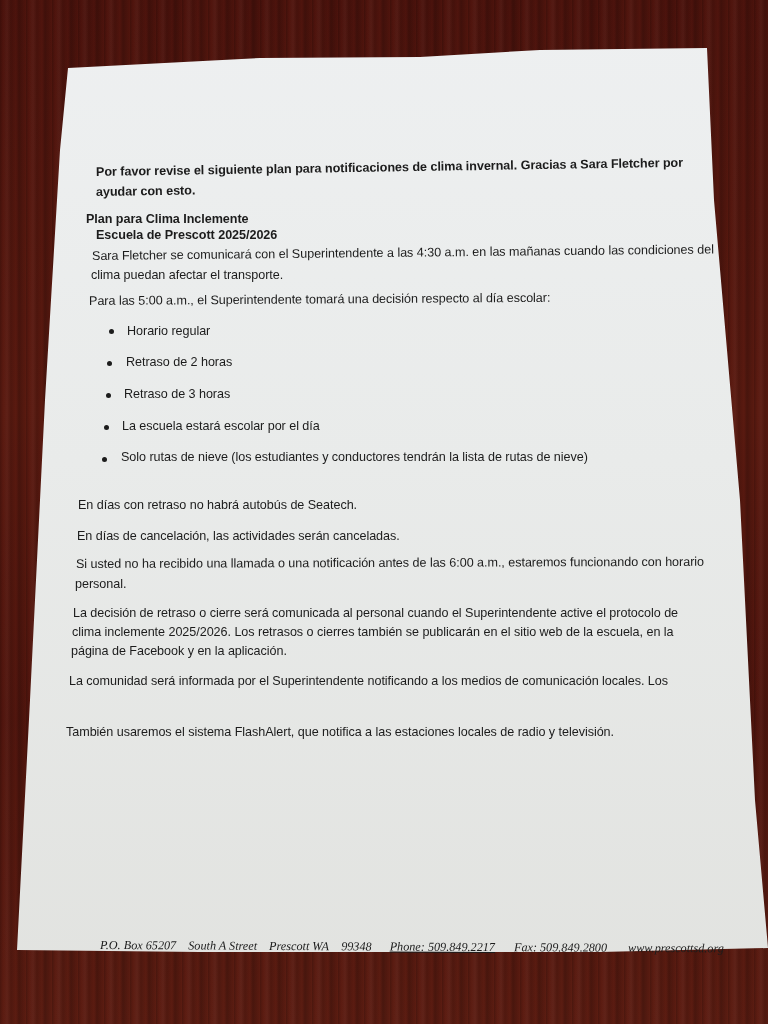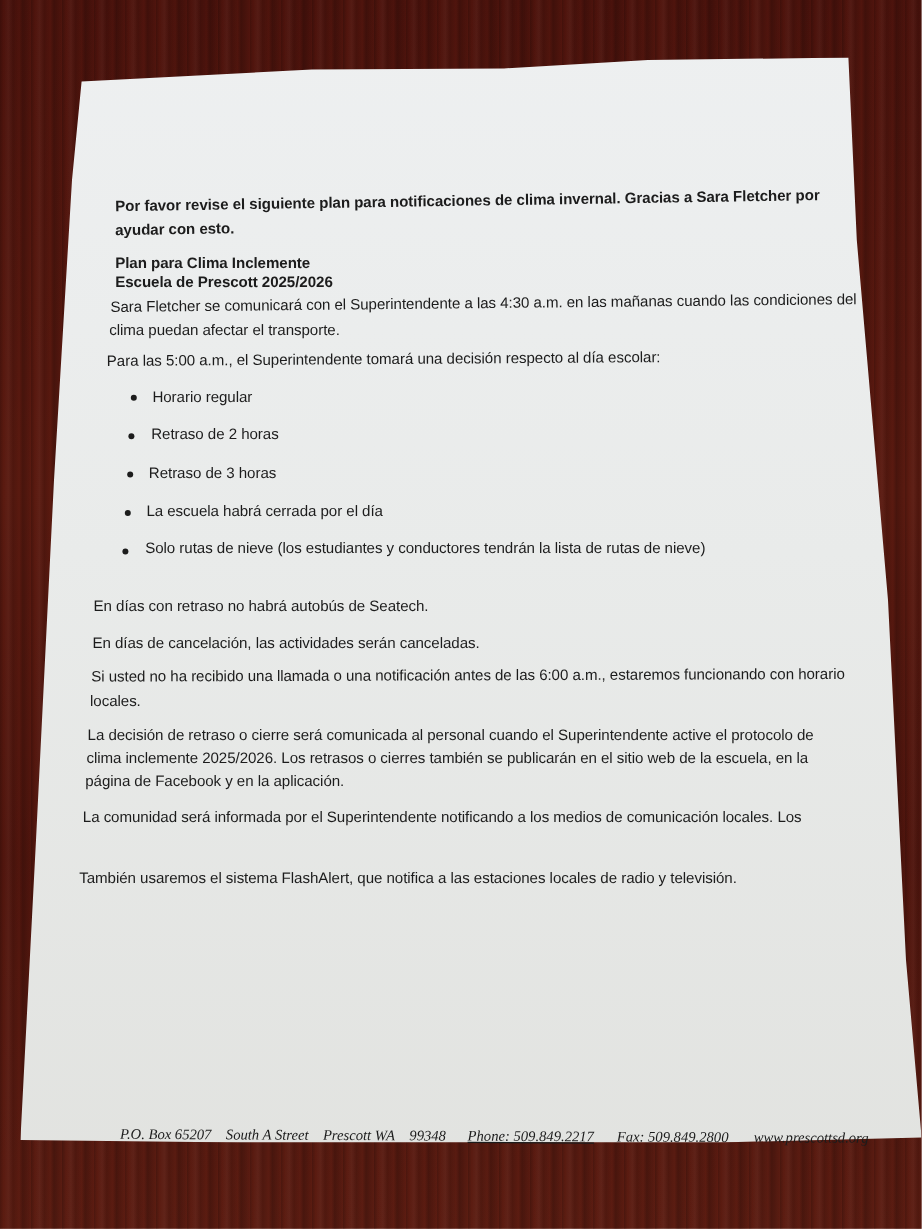--- a/index.html
+++ b/index.html
@@ -73,21 +73,21 @@
 <body>
 
 <div class="desk"></div>
 <div class="paper"></div>
 
 <div class="content">
 
   <div class="line bold" style="left:96px; top:162px; transform:rotate(-0.9deg); transform-origin:left center;">Por favor revise el siguiente plan para notificaciones de clima invernal. Gracias a Sara Fletcher por</div>
   <div class="line bold" style="left:96px; top:182px; transform:rotate(-0.9deg); transform-origin:left center;">ayudar con esto.</div>
 
-  <div class="line bold" style="left:96px; top:209px;">Plan para Clima Inclemente</div>
+  <div class="line bold" style="left:86px; top:209px;">Plan para Clima Inclemente</div>
   <div class="line bold" style="left:96px; top:225px;">Escuela de Prescott 2025/2026</div>
 
   <div class="line" style="left:92px; top:246px; transform:rotate(-0.6deg); transform-origin:left center;">Sara Fletcher se comunicará con el Superintendente a las 4:30 a.m. en las mañanas cuando las condiciones del</div>
   <div class="line" style="left:91px; top:265px;">clima puedan afectar el transporte.</div>
 
   <div class="line" style="left:89px; top:291px; transform:rotate(-0.4deg); transform-origin:left center;">Para las 5:00 a.m., el Superintendente tomará una decisión respecto al día escolar:</div>
 
   <div>
     <div>
       <span class="bullet" style="left:109px; top:329px;"></span>
@@ -96,34 +96,34 @@
     <div>
       <span class="bullet" style="left:107px; top:361px;"></span>
       <div class="line" style="left:126px; top:352px;">Retraso de 2 horas</div>
     </div>
     <div>
       <span class="bullet" style="left:106px; top:393px;"></span>
       <div class="line" style="left:124px; top:384px;">Retraso de 3 horas</div>
     </div>
     <div>
       <span class="bullet" style="left:104px; top:425px;"></span>
-      <div class="line" style="left:122px; top:416px;">La escuela habrá cerrada por el día</div>
+      <div class="line" style="left:122px; top:416px;">La escuela estará escolar por el día</div>
     </div>
     <div>
       <span class="bullet" style="left:102px; top:457px;"></span>
       <div class="line" style="left:121px; top:447px;">Solo rutas de nieve (los estudiantes y conductores tendrán la lista de rutas de nieve)</div>
     </div>
   </div>
 
   <div class="line" style="left:78px; top:495px;">En días con retraso no habrá autobús de Seatech.</div>
 
   <div class="line" style="left:77px; top:526px;">En días de cancelación, las actividades serán canceladas.</div>
 
   <div class="line" style="left:76px; top:554px; transform:rotate(-0.2deg); transform-origin:left center;">Si usted no ha recibido una llamada o una notificación antes de las 6:00 a.m., estaremos funcionando con horario</div>
-  <div class="line" style="left:75px; top:574px;">locales.</div>
+  <div class="line" style="left:75px; top:574px;">personal.</div>
 
   <div class="line" style="left:73px; top:603px;">La decisión de retraso o cierre será comunicada al personal cuando el Superintendente active el protocolo de</div>
   <div class="line" style="left:72px; top:622px;">clima inclemente 2025/2026. Los retrasos o cierres también se publicarán en el sitio web de la escuela, en la</div>
   <div class="line" style="left:71px; top:641px;">página de Facebook y en la aplicación.</div>
 
   <div class="line" style="left:69px; top:671px;">La comunidad será informada por el Superintendente notificando a los medios de comunicación locales. Los</div>
 
   <div class="line" style="left:66px; top:722px;">También usaremos el sistema FlashAlert, que notifica a las estaciones locales de radio y televisión.</div>
 
   <div class="footer">

